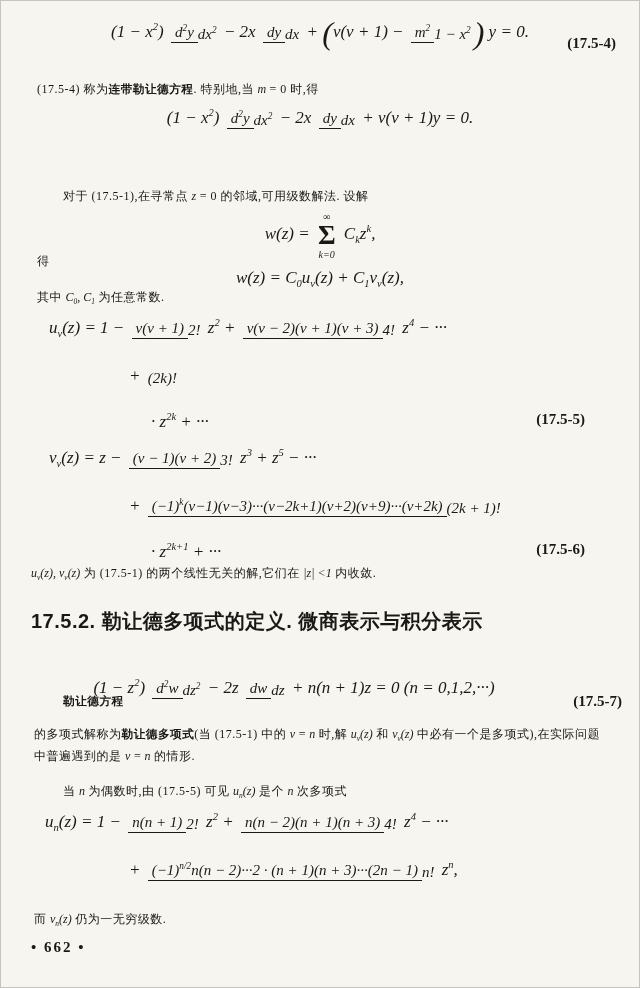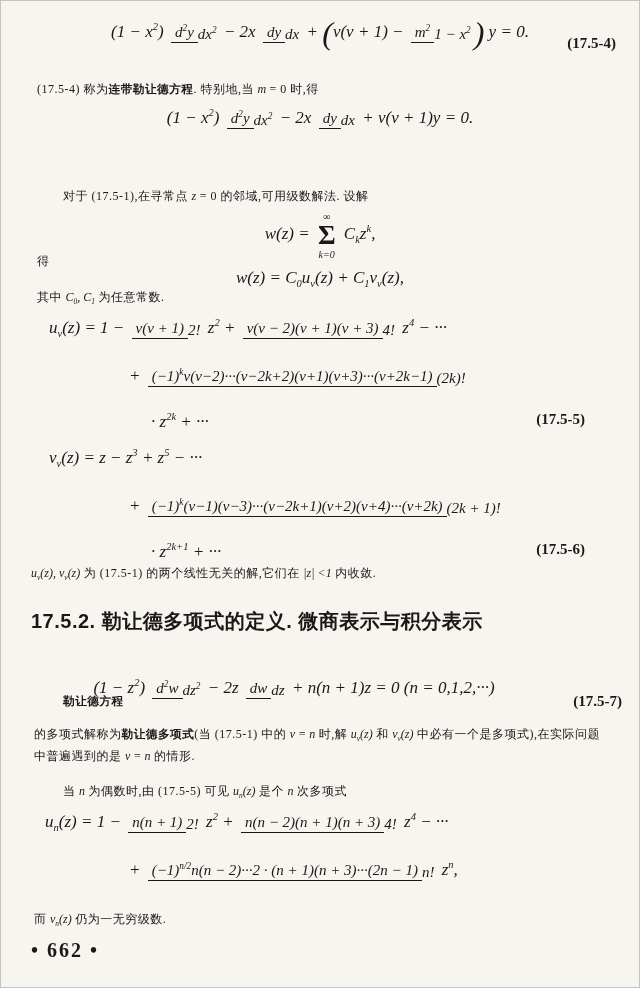--- a/index.html
+++ b/index.html
@@ -56,21 +56,21 @@
   .para .bold{font-weight:700;font-family:"Liberation Sans",sans-serif;font-size:0.97em;}
   .mi{font-style:italic;font-family:"Liberation Serif",serif;letter-spacing:0;}
   .heading{
     font-family:"Liberation Sans",sans-serif;
     font-weight:700;
     font-size:20px;
     letter-spacing:0.5px;
     white-space:nowrap;
   }
   .hei{font-family:"Liberation Sans",sans-serif;font-weight:700;}
-  .pagenum{font-weight:700;font-size:20px;letter-spacing:2px;}
+  .pagenum{font-weight:700;font-size:15px;letter-spacing:2px;}
 </style>
 </head>
 <body>
 
 <div class="page">
 
   <div class="blk eq center" style="top:18px;"><span><span>(1 − x</span><sup>2</sup><span>) </span></span><span class="frac">
         <span class="num"><span>d</span><sup>2</sup><span>y</span></span>
         <span class="den"><span>dx</span><sup>2</sup></span>
       </span><span><span> − 2x </span></span><span class="frac">
@@ -107,29 +107,31 @@
   <div class="blk para" style="top:286px;left:36px;"><span><span>其中 </span></span><span class="mi"><span>C</span><sub>0</sub><span>, C</span><sub>1</sub></span><span><span> 为任意常数.</span></span></div>
 
   <div class="blk eq" style="top:316px;left:48px;"><span><span>u</span><sub>ν</sub><span>(z) = 1 − </span></span><span class="frac">
         <span class="num"><span>ν(ν + 1)</span></span>
         <span class="den"><span>2!</span></span>
       </span><span><span> z</span><sup>2</sup><span> + </span></span><span class="frac">
         <span class="num"><span>ν(ν − 2)(ν + 1)(ν + 3)</span></span>
         <span class="den"><span>4!</span></span>
       </span><span><span> z</span><sup>4</sup><span> − ···</span></span></div>
   <div class="blk eq" style="top:364px;left:128px;"><span><span>+ </span></span><span class="frac">
-        <span class="num"><span>(−1)</span><sup>k</sup><span>ν(ν−2)···(ν−2k+2)(ν+1)(ν+3)···(ν+2k−1)</span></span>
         <span class="den"><span>(2k)!</span></span>
       </span></div>
   <div class="blk eq" style="top:410px;left:150px;"><span><span>· z</span><sup>2k</sup><span> + ···</span></span></div>
   <span class="eq-label" style="top:410px;right:54px;">(17.5-5)</span>
 
-  <div class="blk eq" style="top:446px;left:48px;"><span><span>v</span><sub>ν</sub><span>(z) = z − </span></span><span><span> z</span><sup>3</sup><span> + </span></span><span><span> z</span><sup>5</sup><span> − ···</span></span></div>
+  <div class="blk eq" style="top:446px;left:48px;"><span><span>v</span><sub>ν</sub><span>(z) = z − </span></span><span class="frac">
+        <span class="num"><span>(ν − 1)(ν + 2)</span></span>
+        <span class="den"><span>3!</span></span>
+      </span><span><span> z</span><sup>3</sup><span> + </span></span><span><span> z</span><sup>5</sup><span> − ···</span></span></div>
   <div class="blk eq" style="top:494px;left:128px;"><span><span>+ </span></span><span class="frac">
-        <span class="num"><span>(−1)</span><sup>k</sup><span>(ν−1)(ν−3)···(ν−2k+1)(ν+2)(ν+4)···(ν+2k)</span></span>
+        <span class="num"><span>(−1)</span><sup>k</sup><span>(ν−1)(ν−3)···(ν−2k+1)(ν+2)(ν+9)···(ν+2k)</span></span>
         <span class="den"><span>(2k + 1)!</span></span>
       </span></div>
   <div class="blk eq" style="top:540px;left:150px;"><span><span>· z</span><sup>2k+1</sup><span> + ···</span></span></div>
   <span class="eq-label" style="top:540px;right:54px;">(17.5-6)</span>
 
   <div class="blk para" style="top:562px;left:30px;"><span class="mi"><span>u</span><sub>ν</sub><span>(z), v</span><sub>ν</sub><span>(z)</span></span><span><span> 为 (17.5-1) 的两个线性无关的解,它们在 </span></span><span class="mi"><span>|z| &lt;1</span></span><span><span> 内收敛.</span></span></div>
 
   <div class="blk heading" style="top:607px;left:30px;">17.5.2. 勒让德多项式的定义. 微商表示与积分表示</div>
 
   <div class="blk para hei" style="top:652px;left:62px;margin-top:38px;"><span class="bold"><span>勒让德方程</span></span></div>

